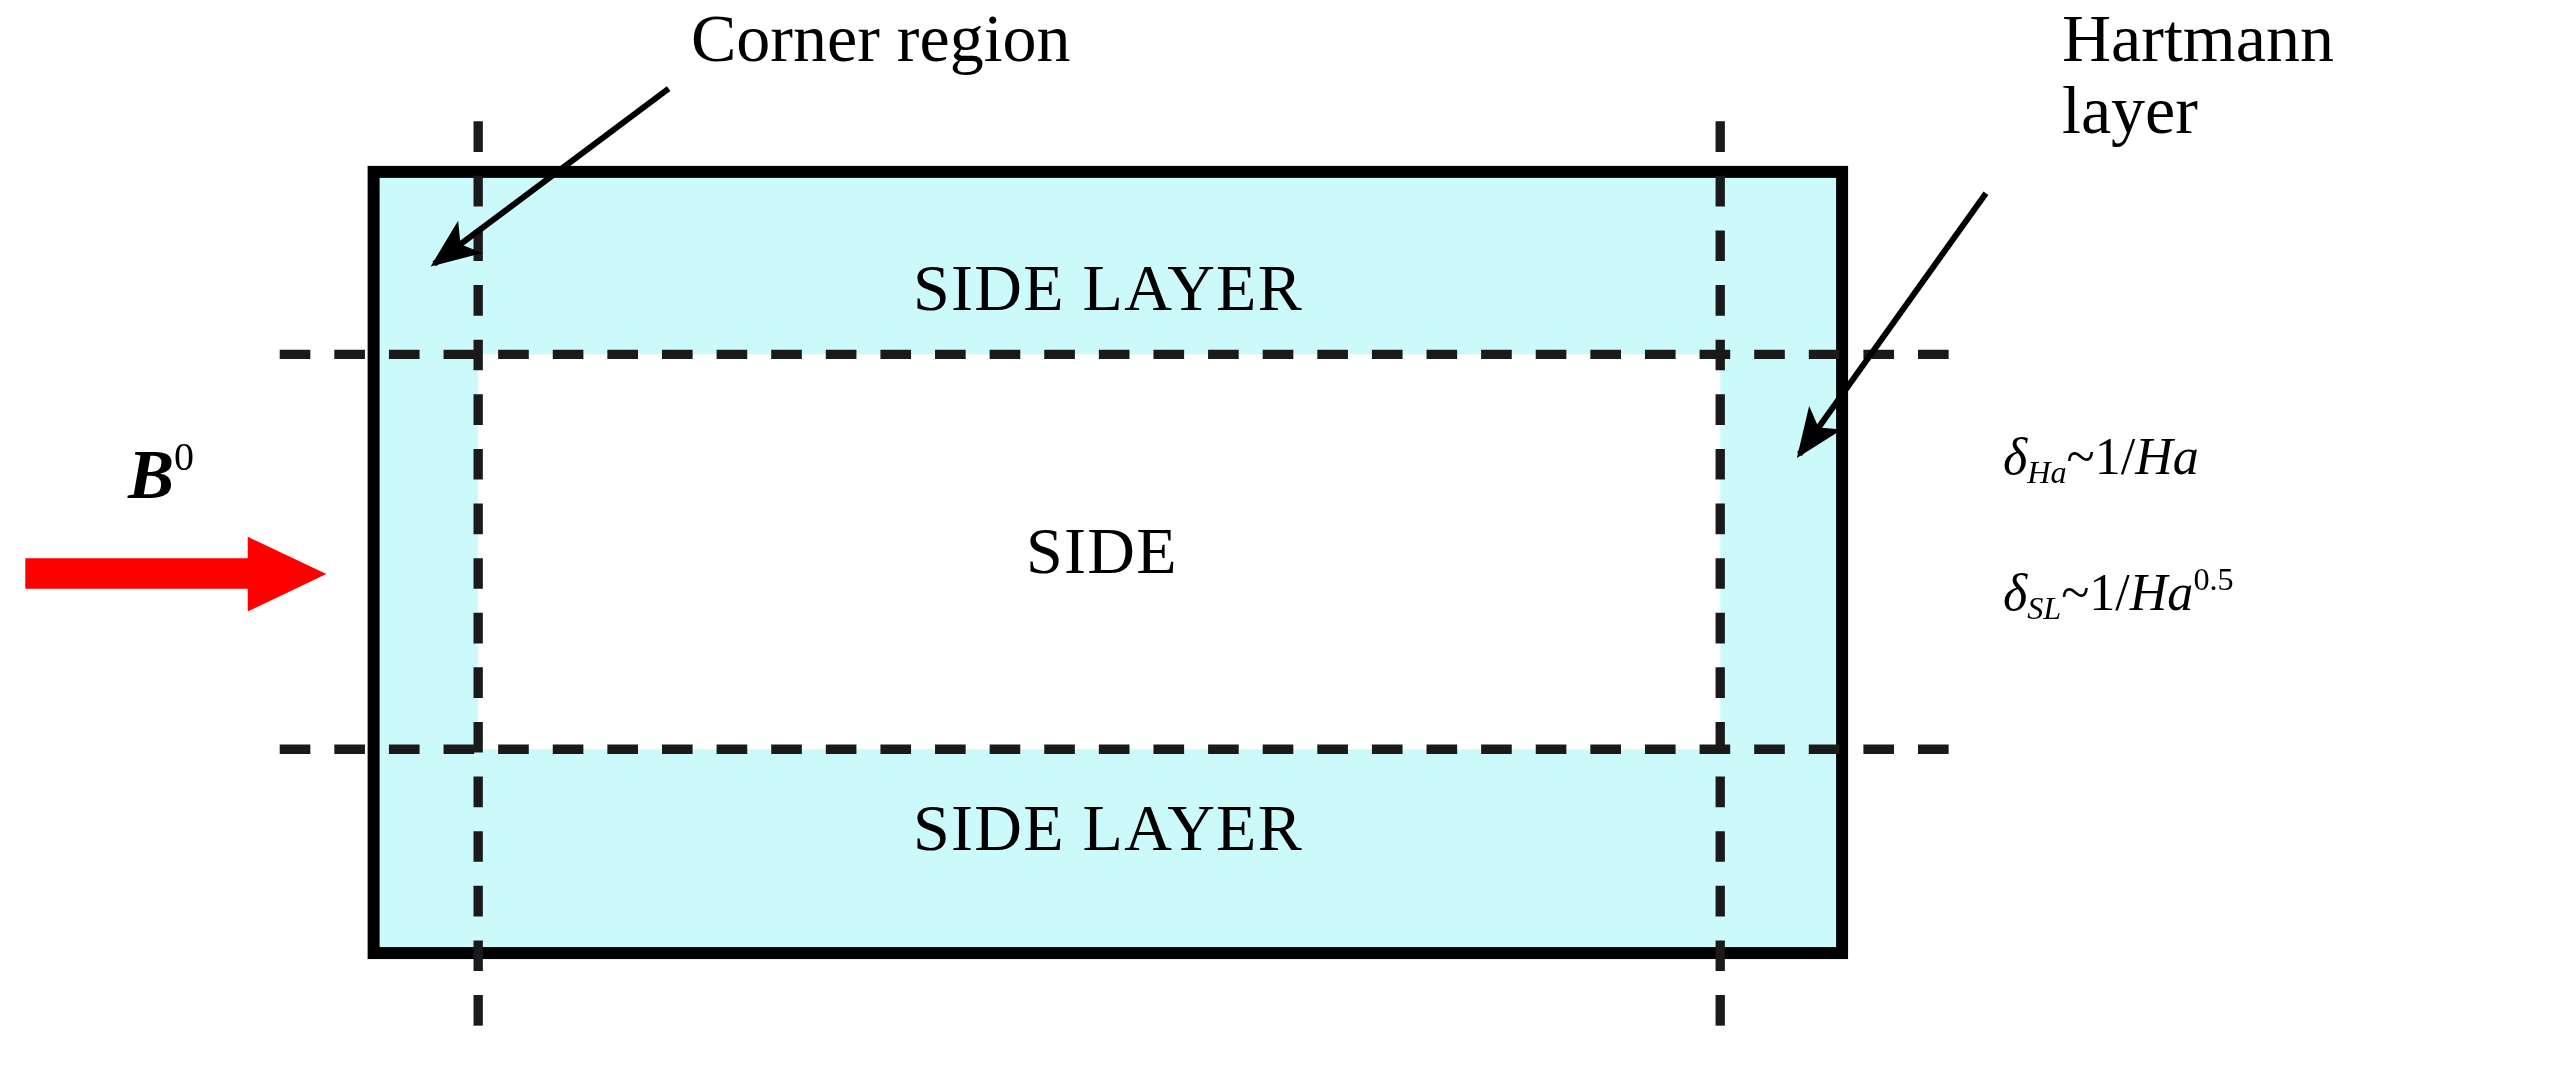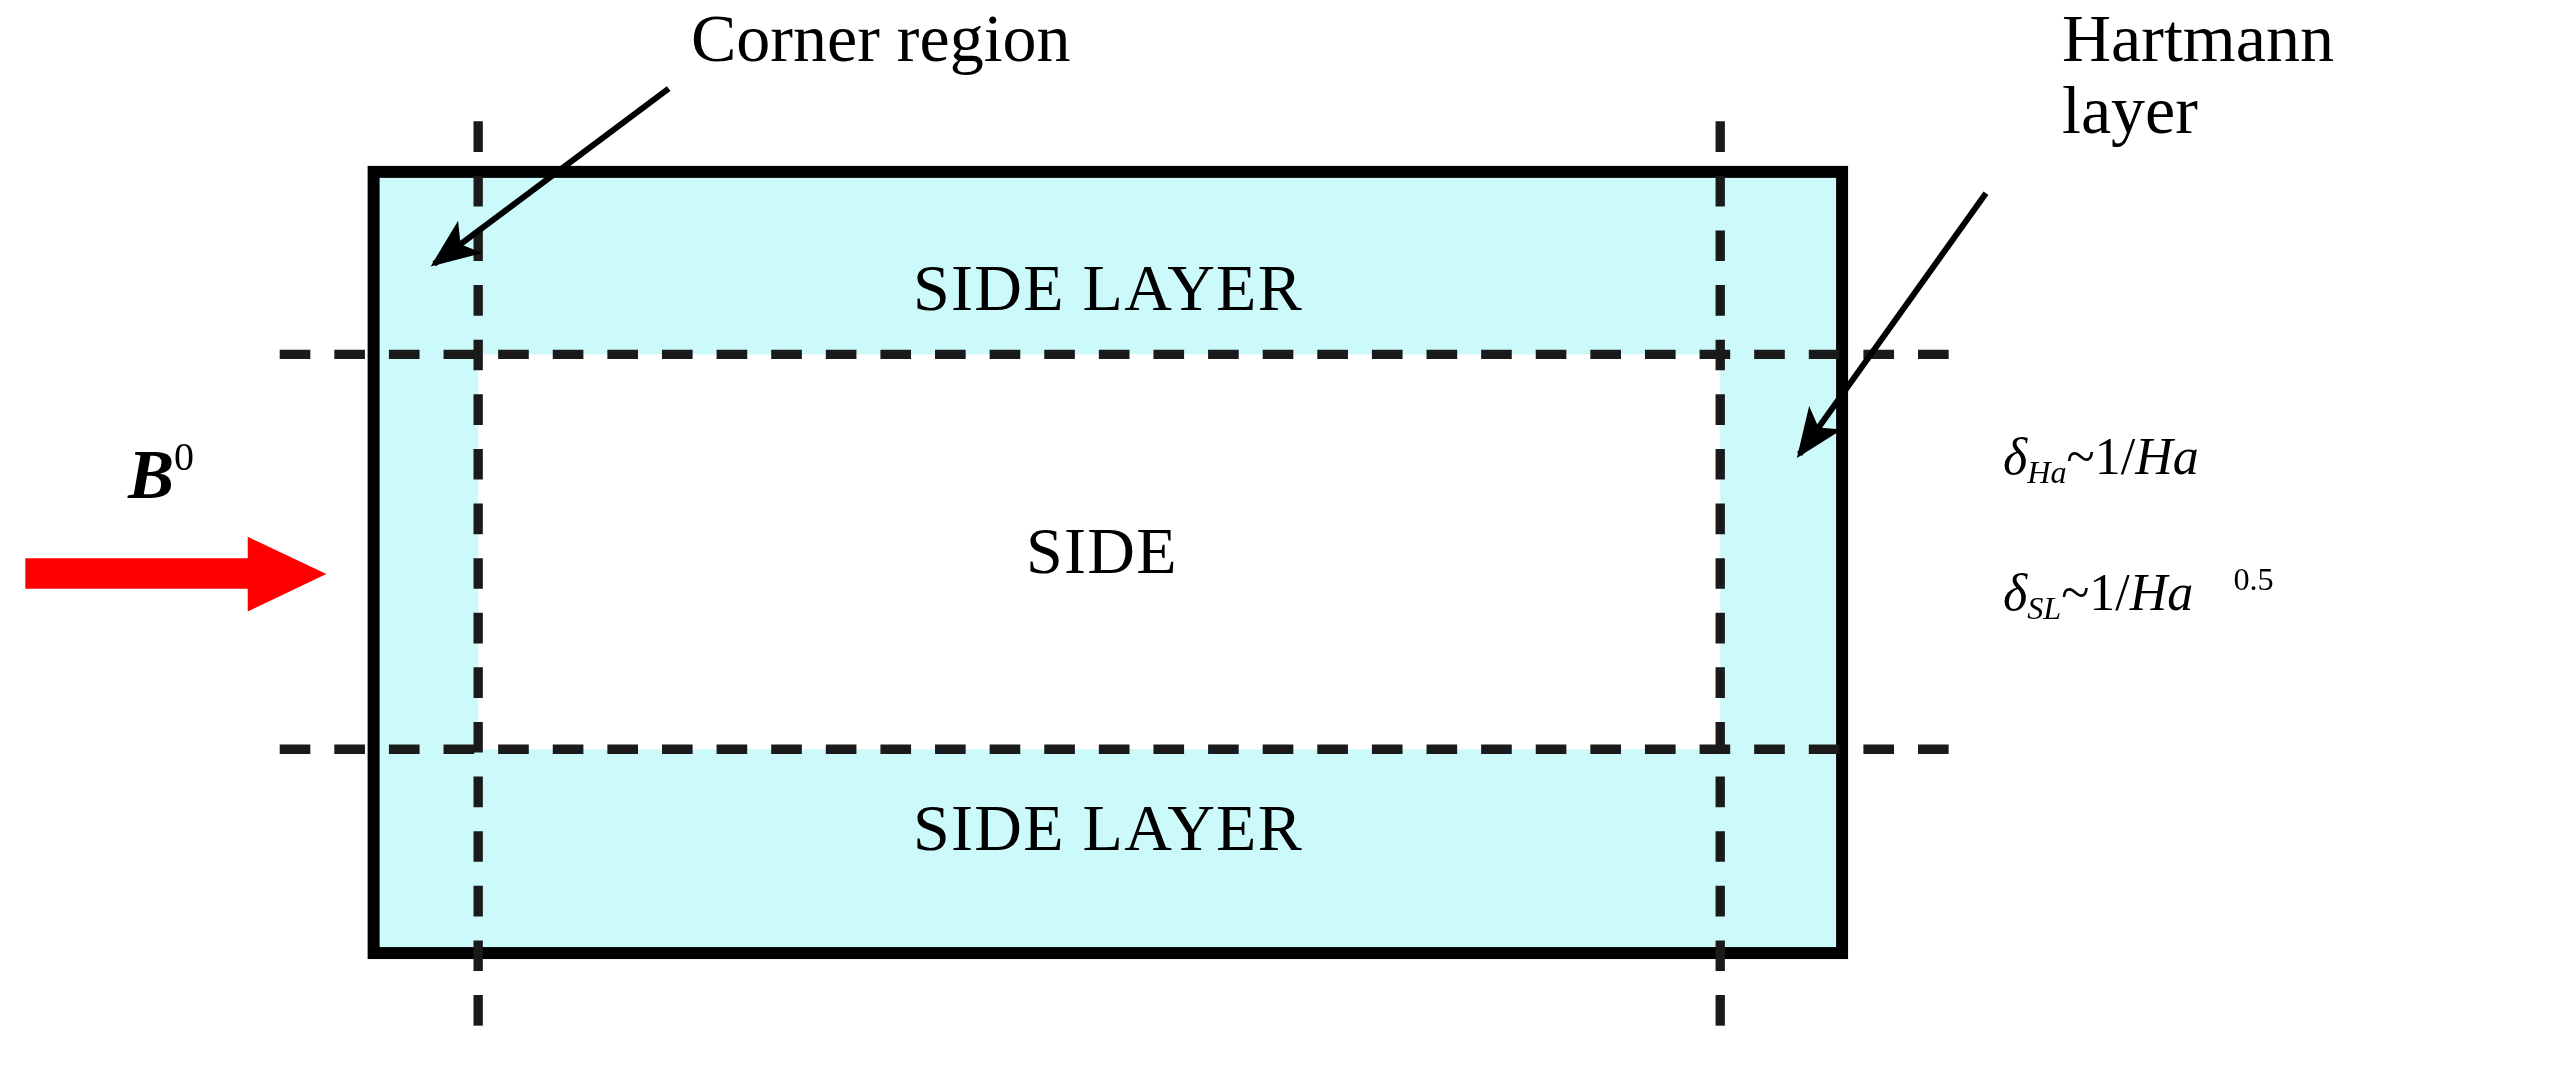--- a/index.html
+++ b/index.html
@@ -44,21 +44,20 @@
   }
   .math-label .sub {
     font-size: 0.62em;
     vertical-align: -0.28em;
     font-style: italic;
   }
   .math-label .sup {
     font-size: 0.62em;
     vertical-align: 0.62em;
     font-style: normal;
-    margin-left: 40px;
   }
   .math-label .up {
     font-style: normal;
   }
   .bfield-label {
     font-size: 69px;
     font-weight: bold;
     font-style: italic;
   }
   .bfield-label .sup {

